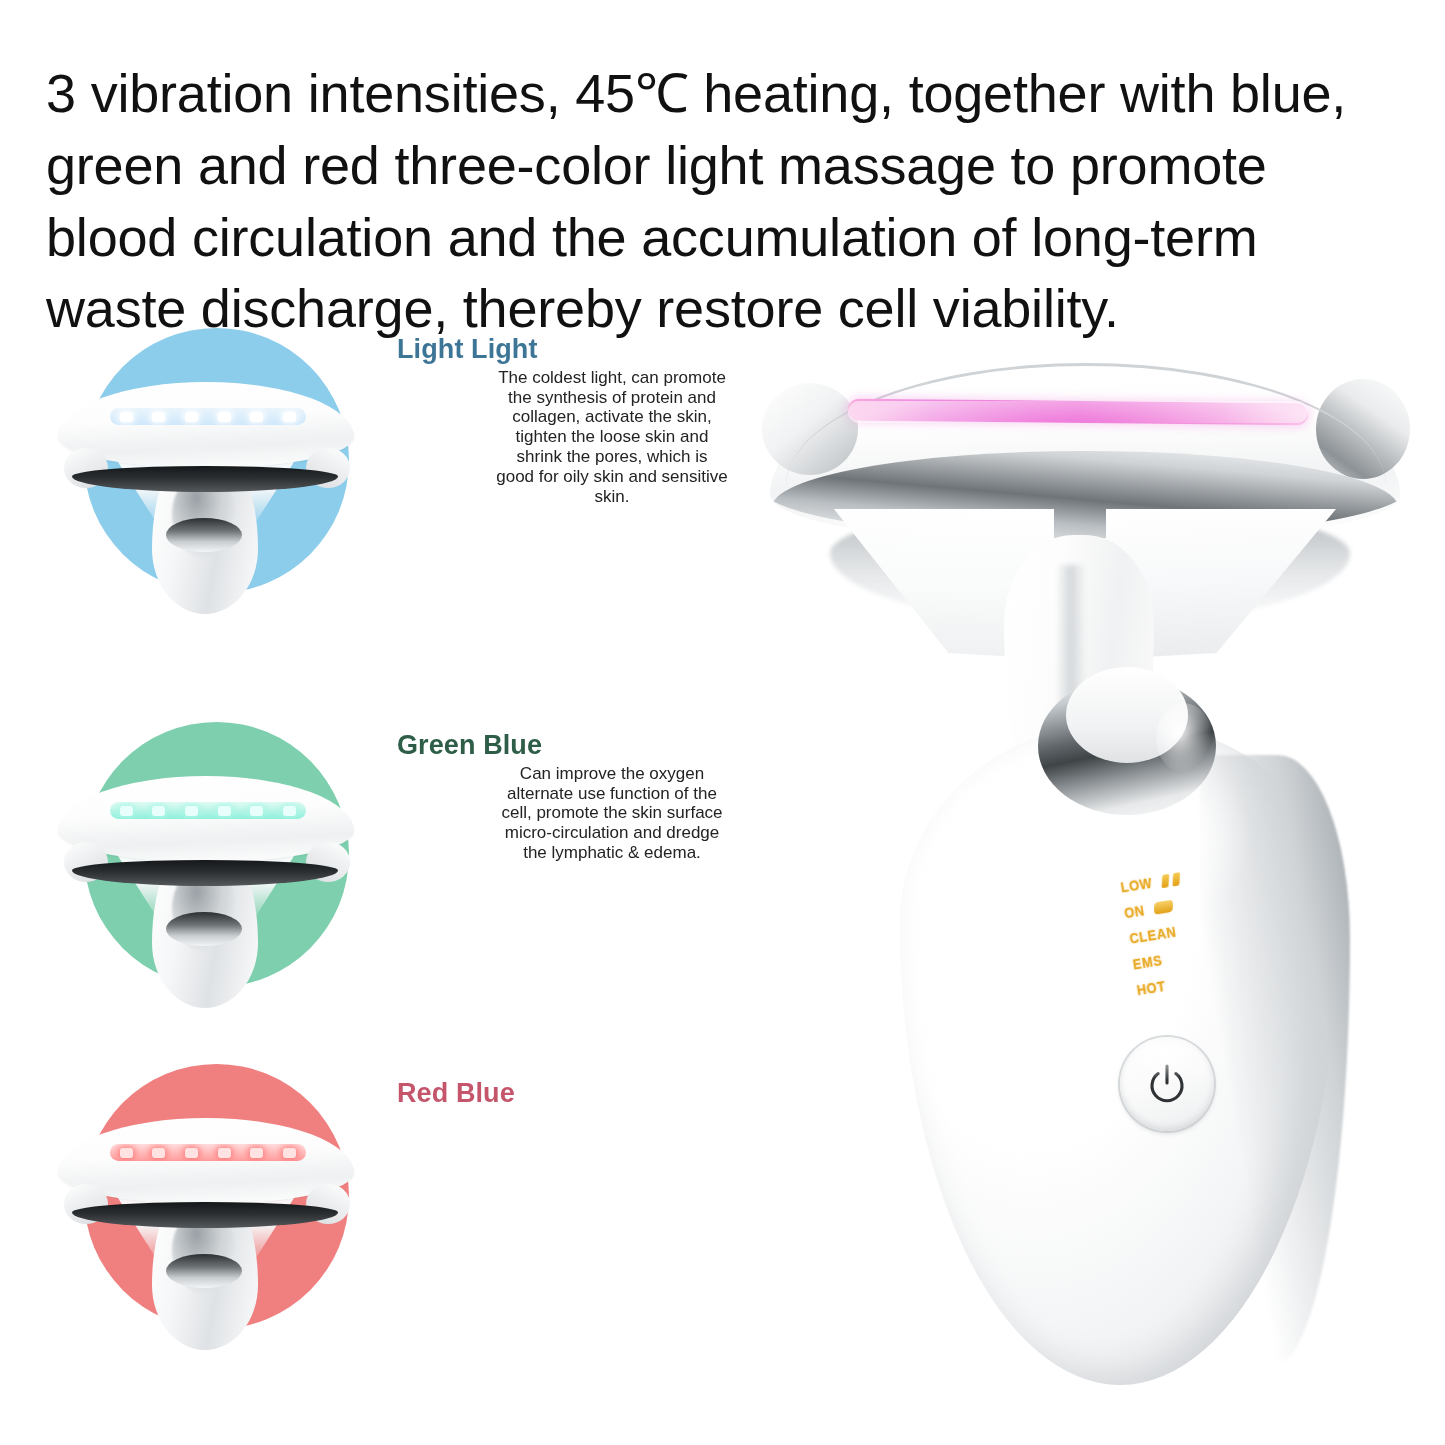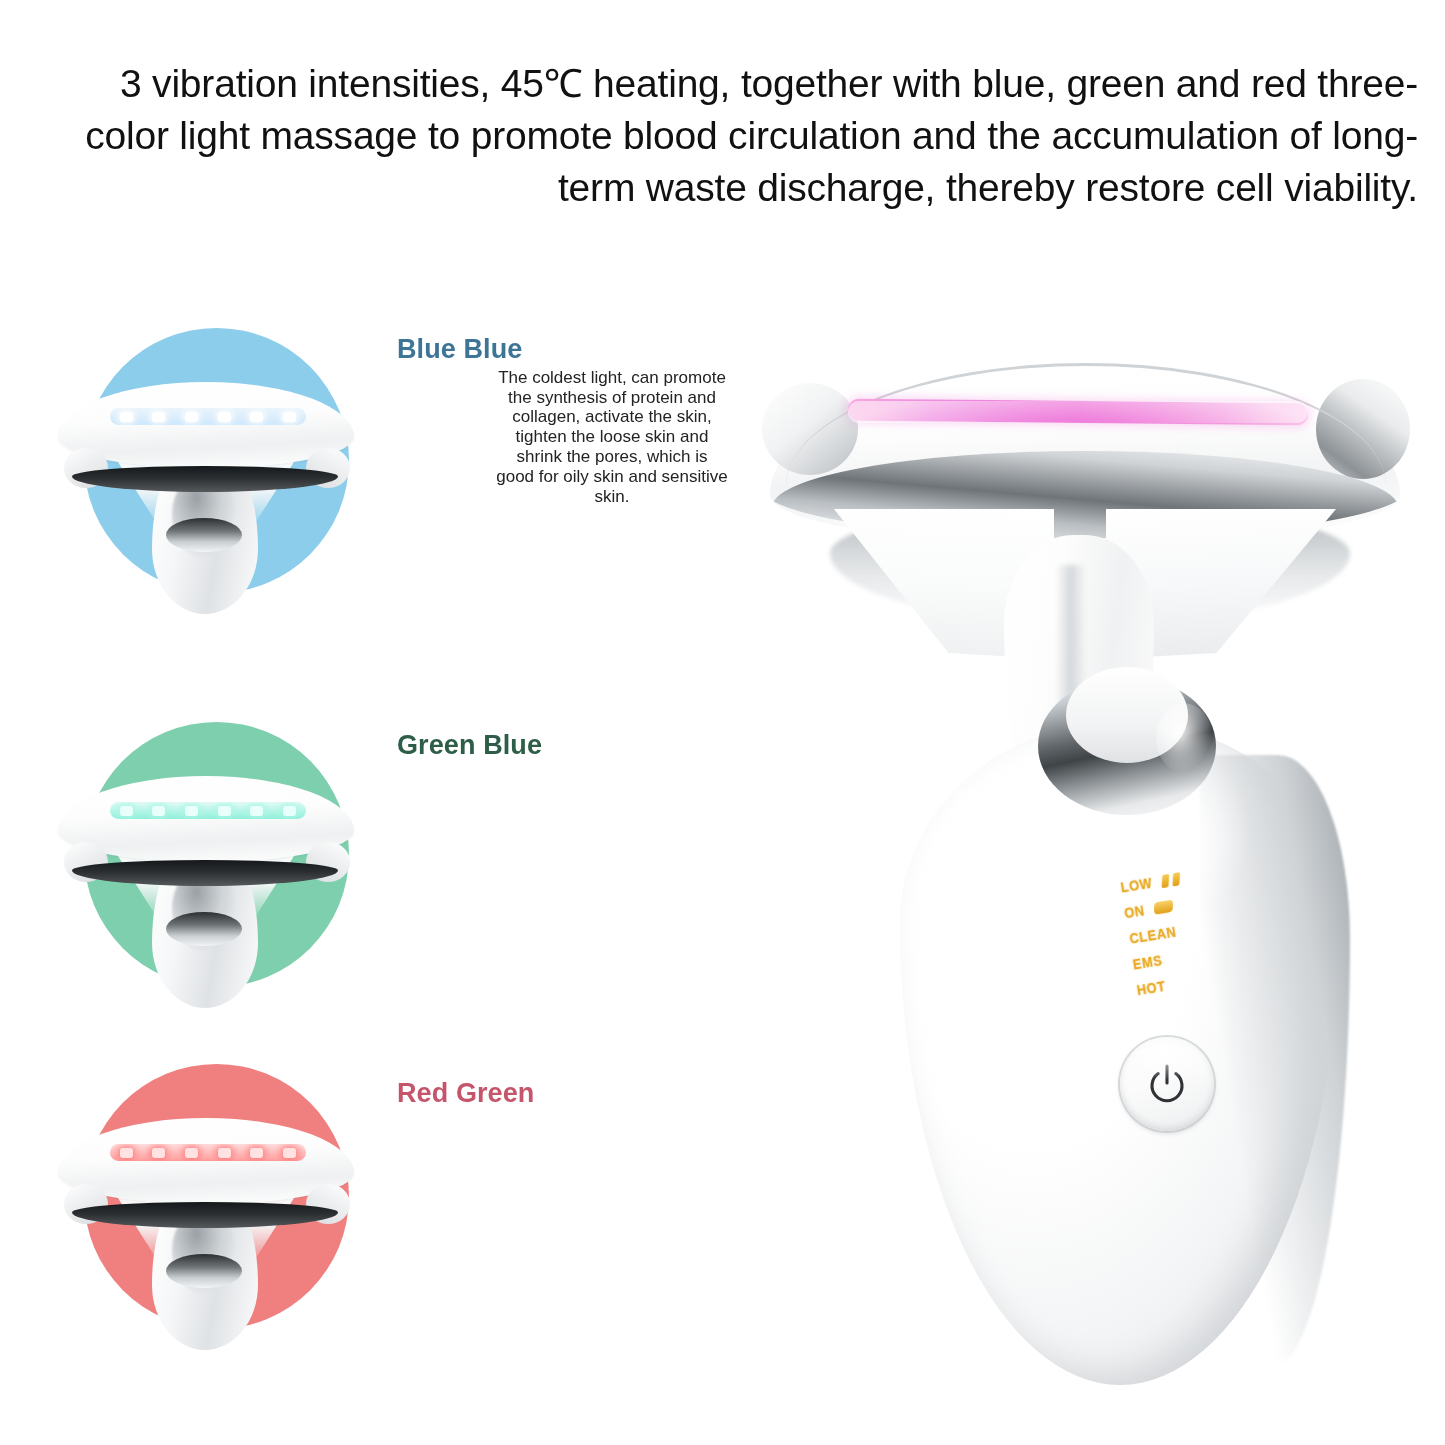--- a/index.html
+++ b/index.html
@@ -8,28 +8,27 @@
     background:#ffffff;
     font-family:"Liberation Sans", sans-serif;
     overflow:hidden;
     position:relative;
   }
   #page{position:relative;width:1445px;height:1445px;overflow:hidden;background:#fff;}
 
   
   .headline{
     position:absolute;
-    left:58px; top:58px; width:1360px;
-    font-size:39px;
+    left:46px; top:58px; width:1360px;
+    font-size:54px;
     line-height:1.33;
     color:#111111;
     font-weight:400;
     letter-spacing:-0.2px;
     white-space:pre-wrap;
-    text-align:right;
   }
 
   
   .feature{position:absolute;}
   .thumb{
     position:absolute;
     width:290px;height:290px;
   }
   .disc{
     position:absolute;left:24px;top:6px;
@@ -290,21 +289,21 @@
                 <i></i>
                 <i></i>
                 <i></i>
             </div>
           </div>
           <div class="rubber"></div>
         </div>
       </div>
     </div>
     <div class="txtcol" style="left:337px;top:12px;width:430px;">
-      <div class="f-title" style="color:#3d7596;">Blue Blue</div>
+      <div class="f-title" style="color:#3d7596;">Light Light</div>
       <div class="f-body">The coldest light, can promote
 the synthesis of protein and
 collagen, activate the skin,
 tighten the loose skin and
 shrink the pores, which is
 good for oily skin and sensitive
 skin.</div>
     </div>
   </div>
 
@@ -329,20 +328,25 @@
               <i style="background:#e9fffb;box-shadow:0 0 6px 2px rgba(170,245,230,0.95);"></i>
               <i style="background:#e9fffb;box-shadow:0 0 6px 2px rgba(170,245,230,0.95);"></i>
             </div>
           </div>
           <div class="rubber"></div>
         </div>
       </div>
     </div>
     <div class="txtcol" style="left:337px;top:14px;width:430px;">
       <div class="f-title" style="color:#2e5e47;">Green Blue</div>
+      <div class="f-body">Can improve the oxygen
+alternate use function of the
+cell, promote the skin surface
+micro-circulation and dredge
+the lymphatic &amp; edema.</div>
     </div>
   </div>
 
   <div class="feature" style="left:60px;top:1058px;width:320px;height:300px;">
     <div class="thumb">
       <div class="disc" style="background:#f08080;"></div>
       <div class="dev">
         <div class="wing"></div>
         <div class="stem"></div>
         <div class="stemShade"></div>
@@ -359,21 +363,21 @@
               <i style="background:#ffe2e2;box-shadow:0 0 7px 2px rgba(255,120,120,0.95);"></i>
               <i style="background:#ffe2e2;box-shadow:0 0 7px 2px rgba(255,120,120,0.95);"></i>
               <i style="background:#ffe2e2;box-shadow:0 0 7px 2px rgba(255,120,120,0.95);"></i>
             </div>
           </div>
           <div class="rubber"></div>
         </div>
       </div>
     </div>
     <div class="txtcol" style="left:337px;top:20px;width:440px;">
-      <div class="f-title" style="color:#c4556b;">Red Green</div>
+      <div class="f-title" style="color:#c4556b;">Red Blue</div>
     </div>
   </div>
 
   <div class="hero">
 
     <div class="hero-head">
       <div class="underShadow"></div>
       <div class="outer"></div>
       <div class="chromeBand"></div>
       <div class="tipLeft"></div>

